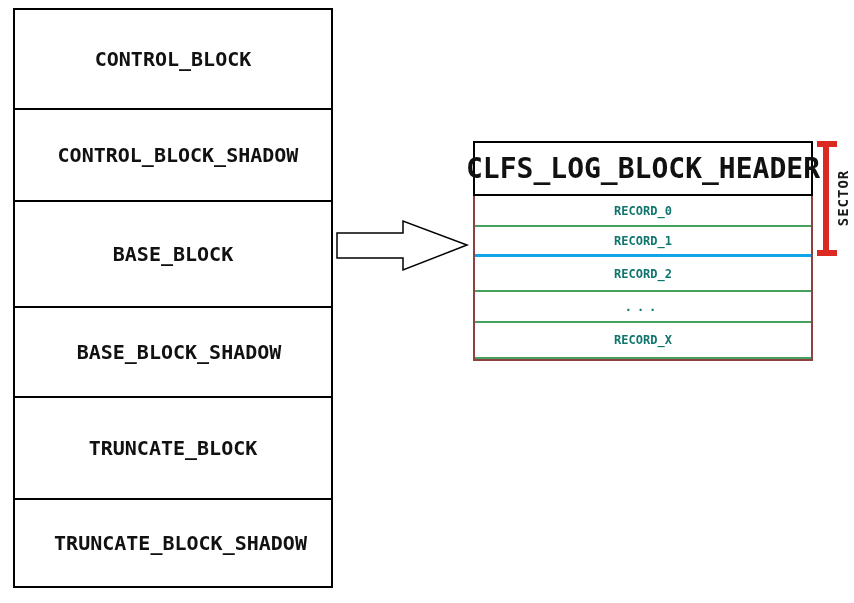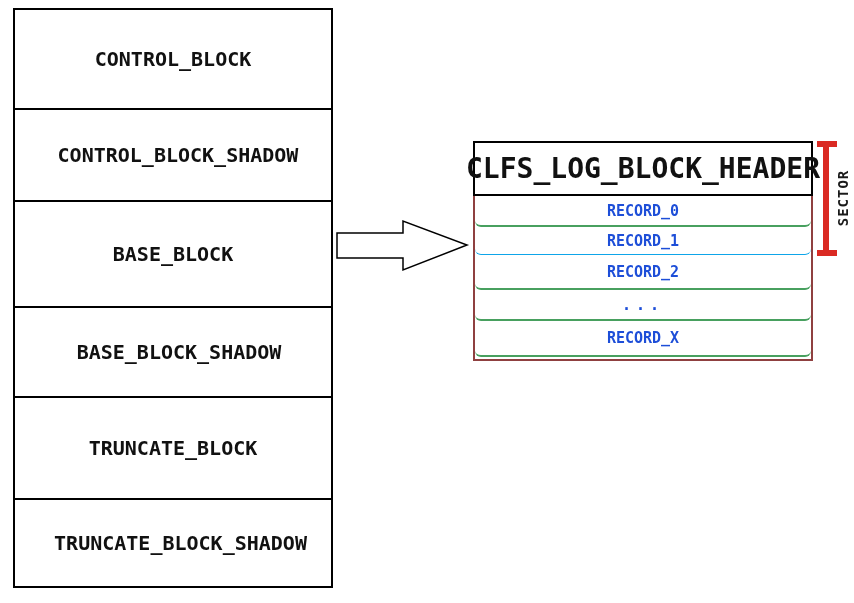--- a/index.html
+++ b/index.html
@@ -78,30 +78,29 @@
     justify-content: center;
     font-size: 28px;
     font-weight: bold;
     color: #111;
     background: #fff;
   }
   .record {
     display: flex;
     align-items: center;
     justify-content: center;
-    font-size: 15px;
+    font-size: 12px;
     font-weight: bold;
-    color: #1d4ed8;
+    color: #0f766e;
     border-bottom: 2px solid #48a05f;
     box-sizing: content-box;
     white-space: nowrap;
-    border-radius: 6px;
   }
   .rec-0 { height: 29px; }
-  .rec-1 { height: 27px; border-bottom: 1px solid #0ea5e9; }
+  .rec-1 { height: 27px; border-bottom: 3px solid #0ea5e9; }
   .rec-2 { height: 33px; }
   .rec-dots { height: 29px; letter-spacing: 5px; }
   .rec-x { height: 34px; }
 
   
   .bracket-stem {
     position: absolute;
     left: 823px;
     top: 141px;
     width: 6px;

